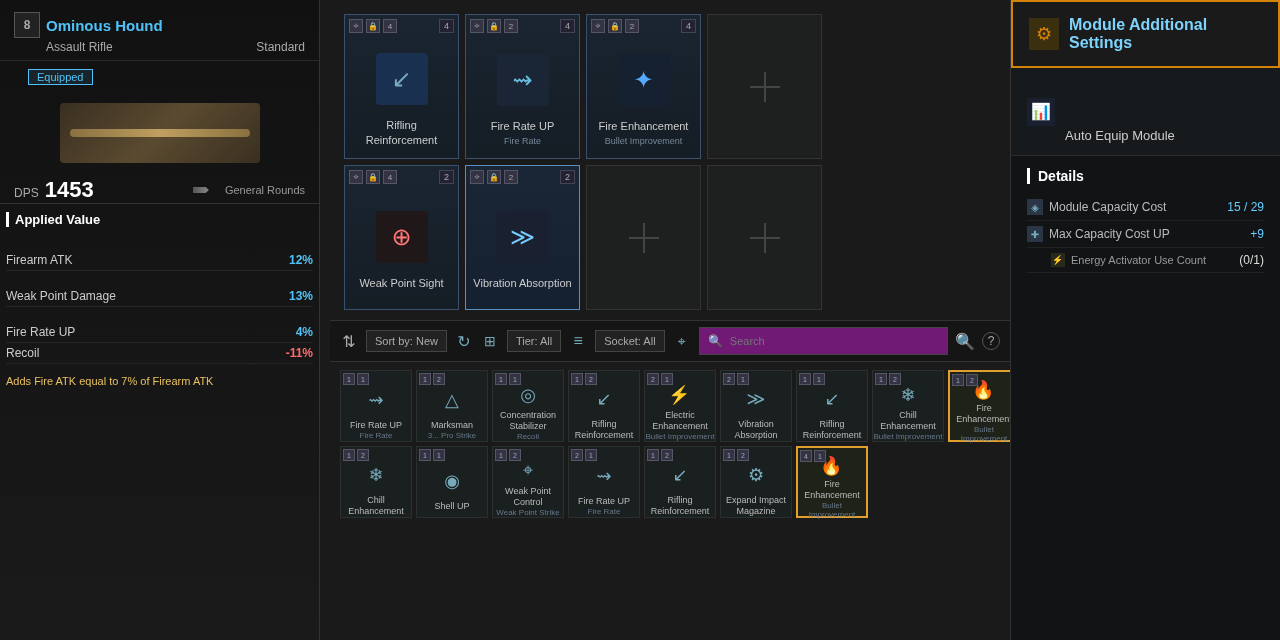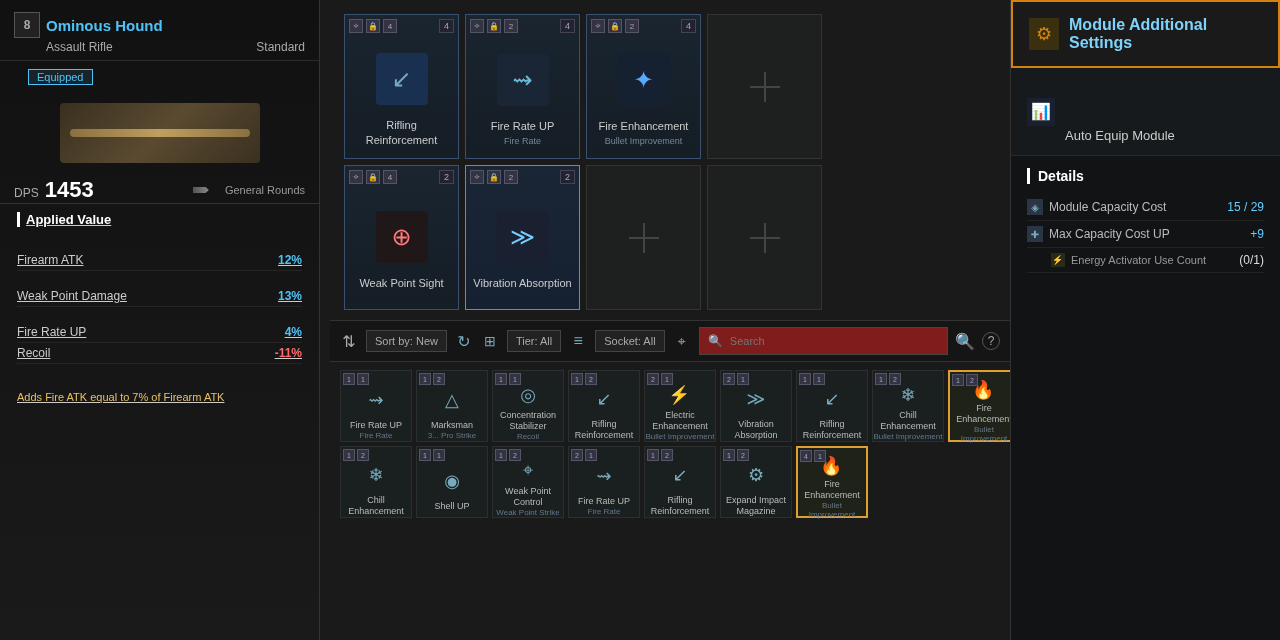--- a/index.html
+++ b/index.html
@@ -116,22 +116,21 @@
     }
 
     .ammo-icon {
       display: inline-block;
       width: 16px; height: 10px;
       background: linear-gradient(90deg, #555, #888);
       clip-path: polygon(0 20%, 80% 20%, 100% 50%, 80% 80%, 0 80%);
     }
 
     .applied-value-section {
-      padding: 8px 17px;
-      text-decoration: underline;
+      padding: 8px 6px;
     }
 
     .applied-value-title {
       color: #fff;
       font-size: 13px;
       font-weight: bold;
       margin-bottom: 8px;
       border-left: 3px solid #fff;
       padding-left: 6px;
     }
@@ -145,21 +144,21 @@
     }
 
     .stat-name { color: #ccc; font-size: 12px; }
     .stat-value { font-size: 12px; font-weight: bold; }
     .stat-value.positive { color: #4fc3f7; margin-top: 15px; }
     .stat-value.negative { color: #ff6b6b; }
 
     .fire-atk-note {
       color: #e8c060;
       font-size: 11px;
-      margin-top: 26px;
+      margin-top: 10px;
       line-height: 1.4;
     }
 
     
     .module-grid-area {
       position: absolute;
       left: 330px;
       top: 0;
       width: 680px;
       height: 640px;
@@ -318,21 +317,21 @@
       cursor: pointer;
       padding: 4px 8px;
       background: #222;
       border: 1px solid #444;
     }
 
     .search-box {
       flex: 1;
       display: flex;
       align-items: center;
-      background: #7f1d1d;
+      background: #701a75;
       border: 1px solid #444;
       padding: 4px 8px;
       gap: 6px;
     }
 
     .search-input {
       background: transparent;
       border: none;
       outline: none;
       color: #aaa;

